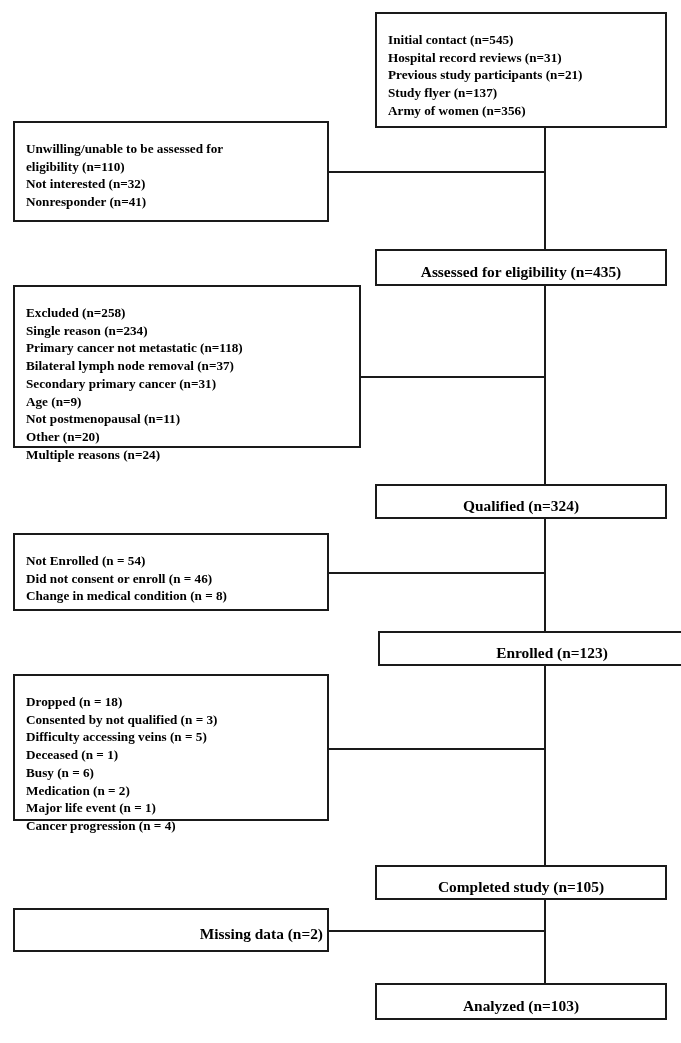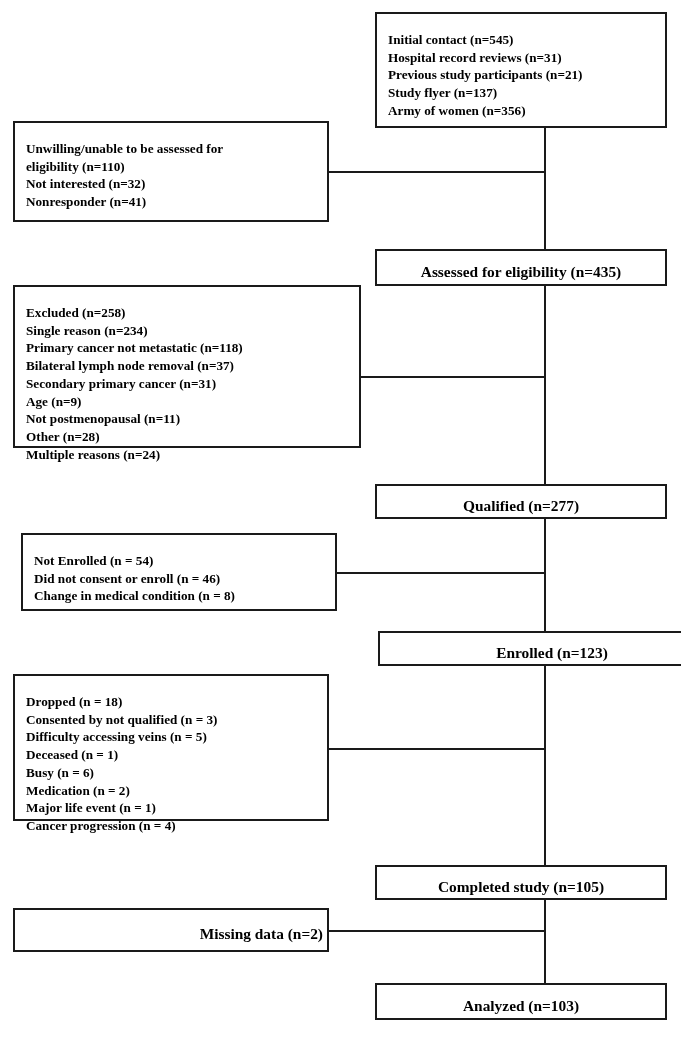--- a/index.html
+++ b/index.html
@@ -107,32 +107,32 @@
 
   <div class="box" style="left:13px; top:285px; width:348px; height:163px;">
     <div class="box-inner">
       <div class="l">Excluded (n=258)</div>
       <div class="l">Single reason (n=234)</div>
       <div class="l it">Primary cancer not metastatic (n=118)</div>
       <div class="l it">Bilateral lymph node removal (n=37)</div>
       <div class="l it">Secondary primary cancer (n=31)</div>
       <div class="l it">Age (n=9)</div>
       <div class="l it">Not postmenopausal (n=11)</div>
-      <div class="l it">Other (n=28)</div>
+      <div class="l it">Other (n=20)</div>
       <div class="l">Multiple reasons (n=24)</div>
     </div>
   </div>
 
   <div class="box centerbox" style="left:375px; top:484px; width:292px; height:35px;">
     <div class="box-inner">
-      <div class="l">Qualified (n=277)</div>
+      <div class="l">Qualified (n=324)</div>
     </div>
   </div>
 
-  <div class="box" style="left:21px; top:533px; width:316px; height:78px;">
+  <div class="box" style="left:13px; top:533px; width:316px; height:78px;">
     <div class="box-inner">
       <div class="l">Not Enrolled (n = 54)</div>
       <div class="l it">Did not consent or enroll (n = 46)</div>
       <div class="l it">Change in medical condition (n = 8)</div>
     </div>
   </div>
 
   <div class="box centerbox" style="left:378px; top:631px; width:348px; height:35px;">
     <div class="box-inner">
       <div class="l">Enrolled (n=123)</div>

